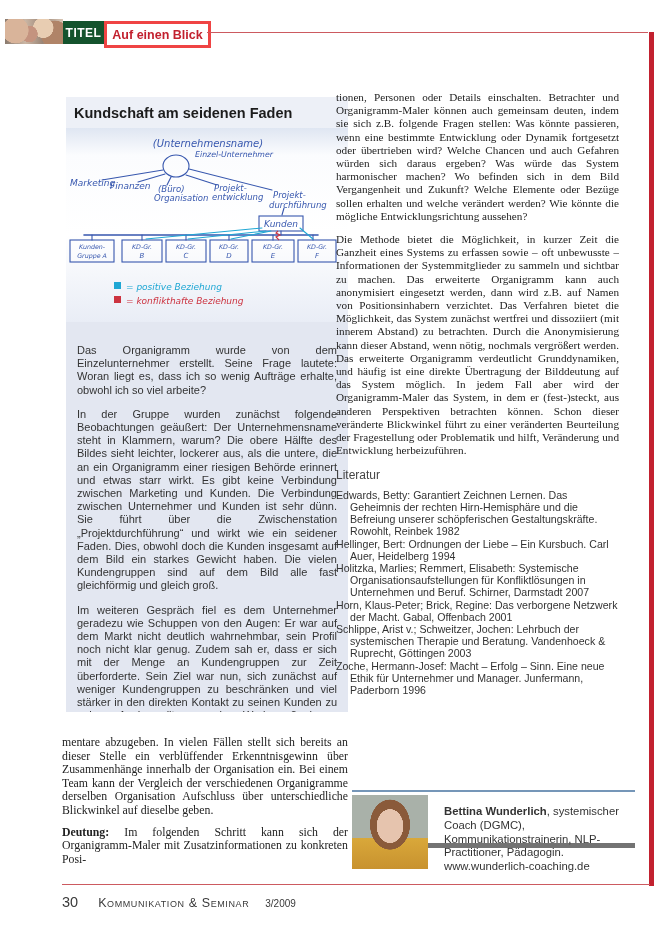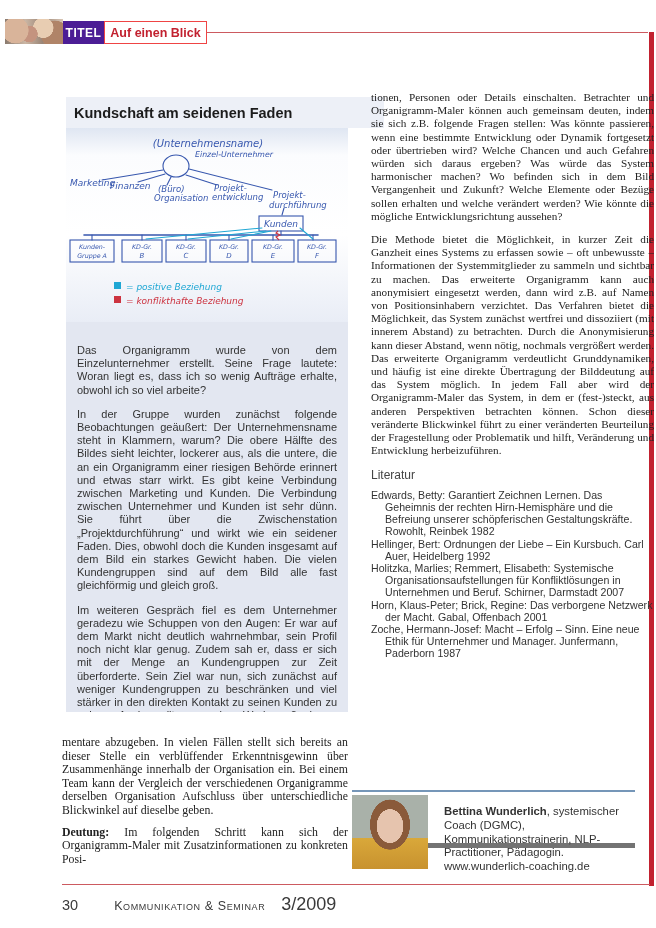--- a/index.html
+++ b/index.html
@@ -6,68 +6,68 @@
   .page{position:relative;width:656px;height:928px;background:#ffffff;
         font-family:"Liberation Sans",sans-serif;overflow:hidden;margin:0 auto;}
   
   .collage{position:absolute;left:5px;top:19px;width:58px;height:25px;
     background:
       radial-gradient(circle at 18% 45%, #d9b49a 0 26%, rgba(0,0,0,0) 27%),
       radial-gradient(circle at 42% 60%, #c4937f 0 22%, rgba(0,0,0,0) 23%),
       radial-gradient(circle at 66% 35%, #e8cdb2 0 24%, rgba(0,0,0,0) 25%),
       radial-gradient(circle at 86% 62%, #b08468 0 26%, rgba(0,0,0,0) 27%),
       linear-gradient(90deg,#8a7a6e,#cbb6a4 35%,#9a8576 65%,#d9c6b5);}
-  .titel-badge{position:absolute;left:63px;top:21px;width:41px;height:23px;background:#4c1d95;
+  .titel-badge{position:absolute;left:63px;top:21px;width:41px;height:23px;background:#14532d;
     color:#fff;font-weight:bold;font-size:12px;letter-spacing:.5px;
     display:flex;align-items:center;justify-content:center;}
   .blick-box{position:absolute;left:104px;top:21px;width:101px;height:21px;background:#fff;
-    border:1px solid #ef4444;color:#c2212f;font-weight:bold;font-size:12.5px;
+    border:3px solid #ef4444;color:#c2212f;font-weight:bold;font-size:12.5px;
     display:flex;align-items:center;justify-content:center;}
   .header-rule{position:absolute;left:207px;top:32px;width:441px;height:1px;background:#cc5a60;}
   .edge-bar{position:absolute;left:649px;top:32px;width:5px;height:854px;background:#c2212f;}
   
-  .title-band{position:absolute;left:66px;top:97px;width:318px;height:31px;background:#edf0f7;
+  .title-band{position:absolute;left:66px;top:97px;width:282px;height:31px;background:#edf0f7;
     display:flex;align-items:center;box-sizing:border-box;padding-left:8px;
     font-weight:bold;font-size:14.5px;color:#1c1c1c;}
   .sketch{position:absolute;left:66px;top:128px;width:282px;height:194px;
     background:linear-gradient(180deg,#dfe6f2 0%,#fbfcfe 14%,#ffffff 55%,#e9edf6 100%);}
   .hand{font-family:"DejaVu Sans",sans-serif;font-style:italic;}
   .panel{position:absolute;left:66px;top:322px;width:282px;height:390px;background:#e3e7f1;
     box-sizing:border-box;padding:22px 11px 16px 11px;font-size:11px;line-height:13.2px;
     color:#333;text-align:justify;overflow:hidden;}
   .panel p{margin:0 0 11px 0;}
   .serif-left{position:absolute;left:62px;top:736px;width:286px;height:146px;overflow:hidden;
     font-family:"Liberation Serif",serif;font-size:11.8px;line-height:13.6px;color:#222;text-align:justify;}
   .serif-left p{margin:0 0 8px 0;}
   .bold-lead{font-weight:bold;margin-top:33px;}
   
-  .right-col{position:absolute;left:371px;top:91px;width:283px;height:694px;overflow:hidden;
+  .right-col{position:absolute;left:336px;top:91px;width:283px;height:694px;overflow:hidden;
     font-family:"Liberation Serif",serif;font-size:11.2px;line-height:13.2px;color:#222;text-align:justify;}
   .right-col p{margin:0 0 10px 0;}
   .lit-head{font-family:"Liberation Sans",sans-serif;font-size:12px;
     color:#444;margin:12px 0 6px 0;}
   .refs{font-family:"Liberation Sans",sans-serif;font-size:10.6px;line-height:12.2px;
     color:#333;text-align:left;}
   .refs div{padding-left:14px;text-indent:-14px;}
   
   .bio{position:absolute;left:352px;top:790px;width:283px;height:58px;
     border-top:2px solid #7596b8;border-bottom:5px solid #737373;box-sizing:border-box;}
   .bio-photo{position:absolute;left:0;top:3px;width:76px;height:74px;
     background:
       radial-gradient(ellipse 22px 28px at 50% 42%, #e6c4ae 0 60%, rgba(0,0,0,0) 61%),
       radial-gradient(ellipse 32px 40px at 50% 40%, #8a5a3a 0 62%, rgba(0,0,0,0) 63%),
       linear-gradient(180deg,#a9b1a9 0 58%,#d9a83a 58%,#c8922f 100%);}
   .bio-text{position:absolute;left:92px;top:13px;width:185px;font-size:11.3px;line-height:13.8px;color:#333;}
   .bio-name{font-weight:bold;}
   
   .footer-rule{position:absolute;left:62px;top:884px;width:588px;height:1px;background:#cc5a60;}
   .footer{position:absolute;left:62px;top:894px;display:flex;align-items:baseline;color:#3a3a3a;}
-  .page-num{font-size:14.5px;margin-right:36px;}
+  .page-num{font-size:14.5px;margin-right:20px;}
   .journal{font-variant:small-caps;letter-spacing:.6px;font-size:12.5px;margin-right:16px;}
-  .issue{font-size:18px;}
+  .issue{font-size:10px;}
 </style>
 </head>
 <body>
 
 <div class="page">
 
   <div class="collage"></div>
   <div class="titel-badge">
     <span>TITEL</span>
   </div>
@@ -156,24 +156,25 @@
     <p>mentare abzugeben. In vielen Fällen stellt sich bereits an dieser Stelle ein verblüffender Erkenntnisgewinn über Zusammenhänge innerhalb der Organisation ein. Bei einem Team kann der Vergleich der verschiedenen Organigramme derselben Organisation Aufschluss über unterschiedliche Blickwinkel auf dieselbe geben.</p>
     <p><span class="bold-lead">Deutung:</span><span> Im folgenden Schritt kann sich der Organigramm-Maler mit Zusatzinformationen zu konkreten Posi-</span></p>
   </div>
 
   <div class="right-col">
     <p>tionen, Personen oder Details einschalten. Betrachter und Organigramm-Maler können auch gemeinsam deuten, indem sie sich z.B. folgende Fragen stellen: Was könnte passieren, wenn eine bestimmte Entwicklung oder Dynamik fortgesetzt oder übertrieben wird? Welche Chancen und auch Gefahren würden sich daraus ergeben? Was würde das System harmonischer machen? Wo befinden sich in dem Bild Vergangenheit und Zukunft? Welche Elemente oder Bezüge sollen erhalten und welche verändert werden? Wie könnte die mögliche Entwicklungsrichtung aussehen?</p>
     <p>Die Methode bietet die Möglichkeit, in kurzer Zeit die Ganzheit eines Systems zu erfassen sowie – oft unbewusste – Informationen der Systemmitglieder zu sammeln und sichtbar zu machen. Das erweiterte Organigramm kann auch anonymisiert eingesetzt werden, dann wird z.B. auf Namen von Positionsinhabern verzichtet. Das Verfahren bietet die Möglichkeit, das System zunächst wertfrei und dissoziiert (mit innerem Abstand) zu betrachten. Durch die Anonymisierung kann dieser Abstand, wenn nötig, nochmals vergrößert werden. Das erweiterte Organigramm verdeutlicht Grunddynamiken, und häufig ist eine direkte Übertragung der Bilddeutung auf das System möglich. In jedem Fall aber wird der Organigramm-Maler das System, in dem er (fest-)steckt, aus anderen Perspektiven betrachten können. Schon dieser veränderte Blickwinkel führt zu einer veränderten Beurteilung der Fragestellung oder Problematik und hilft, Veränderung und Entwicklung herbeizuführen.</p>
     <div class="lit-head">Literatur</div>
     <div class="refs">
       <div>Edwards, Betty: Garantiert Zeichnen Lernen. Das Geheimnis der rechten Hirn-Hemisphäre und die Befreiung unserer schöpferischen Gestaltungskräfte. Rowohlt, Reinbek 1982</div>
-      <div>Hellinger, Bert: Ordnungen der Liebe – Ein Kursbuch. Carl Auer, Heidelberg 1992</div>
+      <div>Hellinger, Bert: Ordnungen der Liebe – Ein Kursbuch. Carl Auer, Heidelberg 1994</div>
       <div>Holitzka, Marlies; Remmert, Elisabeth: Systemische Organisationsaufstellungen für Konfliktlösungen in Unternehmen und Beruf. Schirner, Darmstadt 2007</div>
       <div>Horn, Klaus-Peter; Brick, Regine: Das verborgene Netzwerk der Macht. Gabal, Offenbach 2001</div>
-      <div>Zoche, Hermann-Josef: Macht – Erfolg – Sinn. Eine neue Ethik für Unternehmer und Manager. Junfermann, Paderborn 1987</div>
+      <div>Schlippe, Arist v.; Schweitzer, Jochen: Lehrbuch der systemischen Therapie und Beratung. Vandenhoeck &amp; Ruprecht, Göttingen 2003</div>
+      <div>Zoche, Hermann-Josef: Macht – Erfolg – Sinn. Eine neue Ethik für Unternehmer und Manager. Junfermann, Paderborn 1996</div>
     </div>
   </div>
 
   <div class="bio">
     <div class="bio-photo"></div>
     <div class="bio-text">
       <span class="bio-name">Bettina Wunderlich</span><span>, systemischer Coach (DGMC), Kommunikationstrainerin, NLP-Practitioner, Pädagogin.</span><br>
       <span>www.wunderlich-coaching.de</span>
     </div>
   </div>

